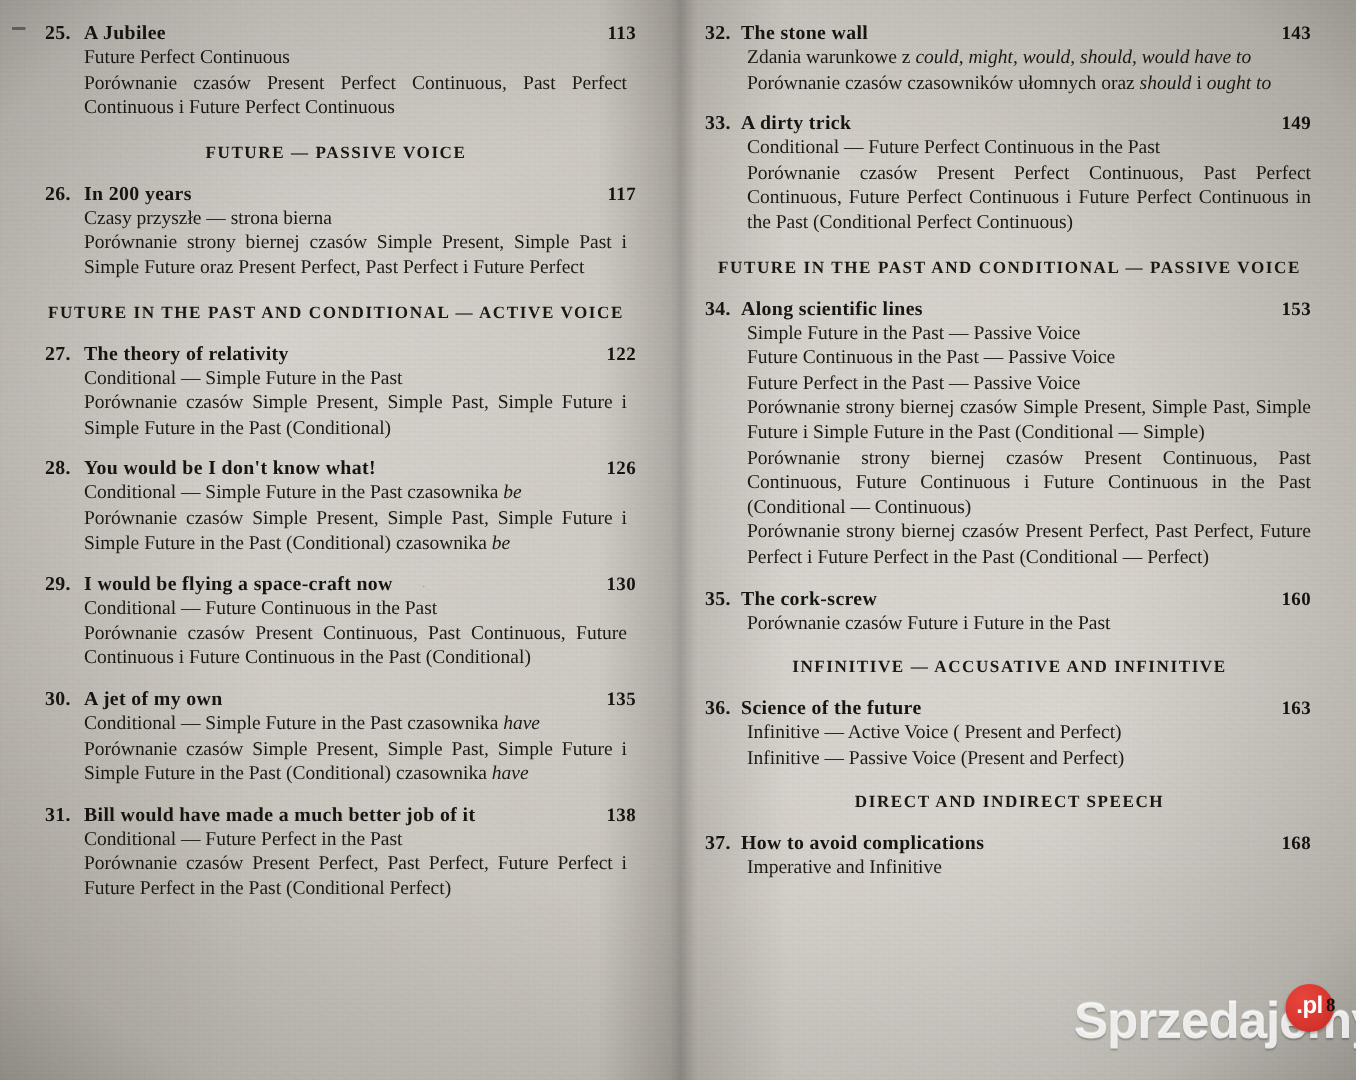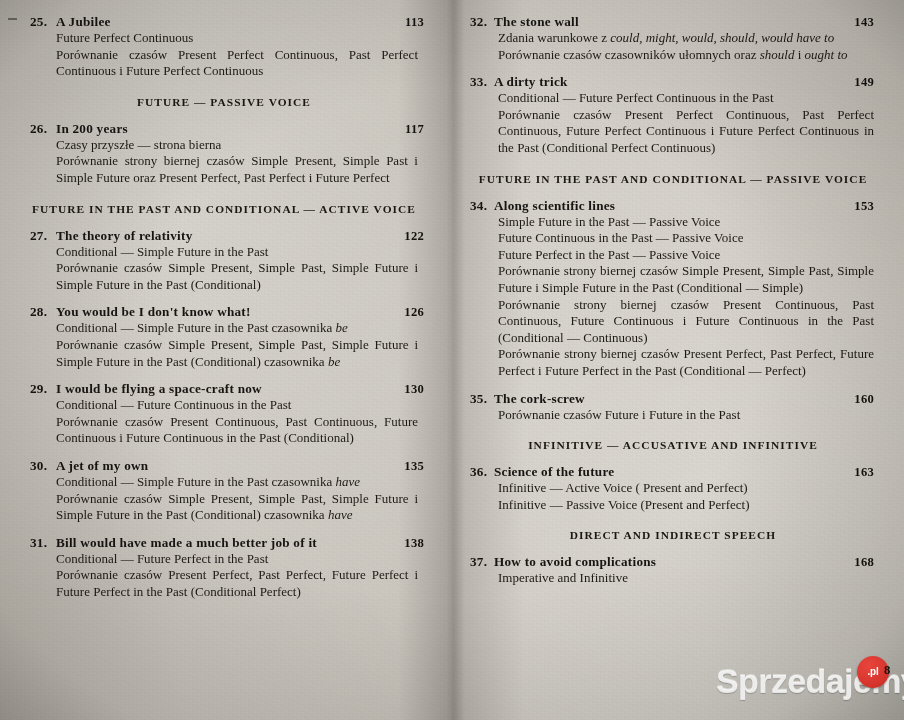--- a/index.html
+++ b/index.html
@@ -82,21 +82,21 @@
     color:rgba(255,255,255,.78);
     text-shadow:0 1px 1px rgba(0,0,0,.22), 0 -1px 0 rgba(255,255,255,.45);
   }
   #wm-badge{
     position:absolute;left:141px;top:0px;width:32px;height:32px;border-radius:50%;
     background:radial-gradient(circle at 36% 30%, #e8453c 0%, #d8372f 55%, #c22a24 100%);
     box-shadow:0 1px 2px rgba(0,0,0,.3);
   }
   #wm-badge span{
     position:absolute;inset:0;display:flex;align-items:center;justify-content:center;
-    font-family:"Liberation Sans", sans-serif;font-weight:bold;font-size:10px;
+    font-family:"Liberation Sans", sans-serif;font-weight:bold;font-size:16px;
     color:#fff;letter-spacing:-.3px;transform:translateY(-1px);
   }
   #wm-pg{
     position:absolute;left:168px;top:7px;
     font-family:"Liberation Serif", serif;font-weight:bold;font-size:12.6px;
     color:#15130f;
   }
   .dash-mark{
     position:absolute;left:-22px;top:4px;width:9px;height:2px;background:#5d5850;opacity:.75;
   }

